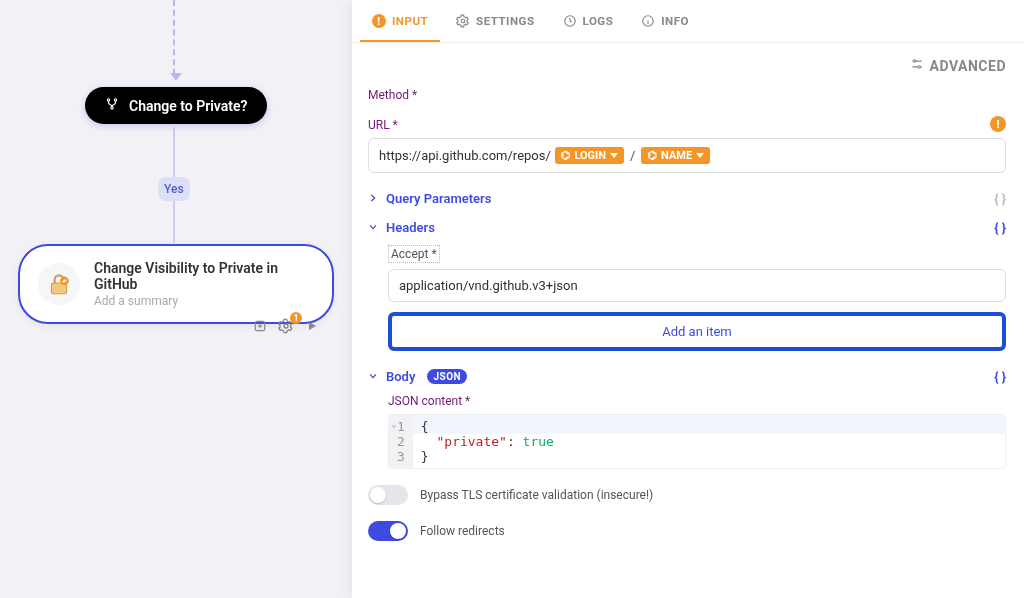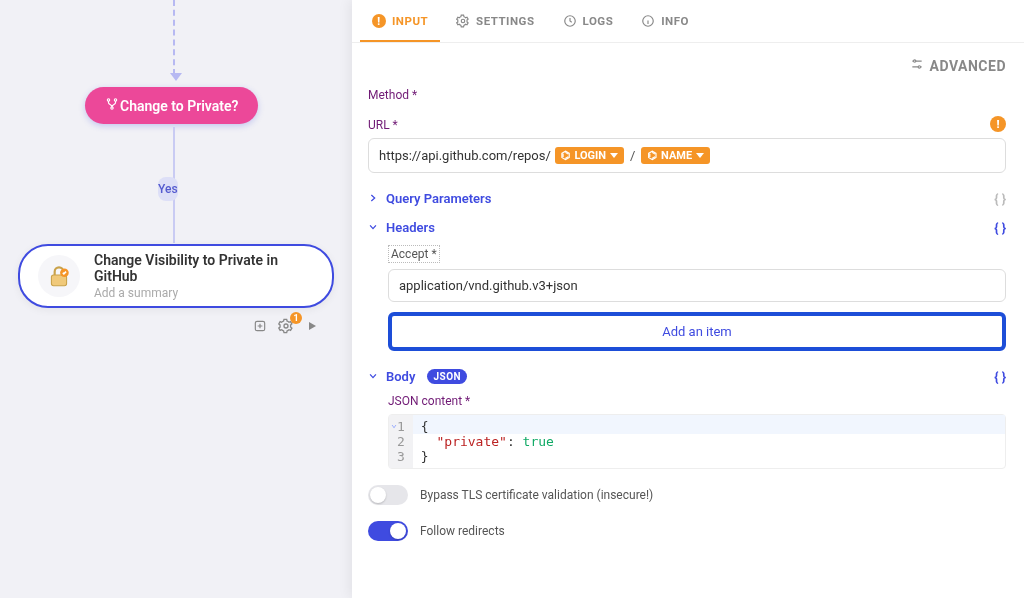--- a/index.html
+++ b/index.html
@@ -33,60 +33,60 @@
     left: -5px; bottom: -6px;
     width: 0; height: 0;
     border-left: 6px solid transparent;
     border-right: 6px solid transparent;
     border-top: 8px solid #b7b9f2;
   }
 
   .node-pill {
     position: absolute;
     left: 85px; top: 87px;
-    background: #ec4899;
+    background: #000000;
     color: #fff;
     padding: 10px 20px;
     border-radius: 24px;
     display: flex;
     align-items: center;
-    gap: 1px;
+    gap: 10px;
     font-weight: 600;
     font-size: 14px;
     box-shadow: 0 2px 6px rgba(63,75,224,0.25);
     text-align: right;
   }
   .branch-icon svg { width: 14px; height: 14px; }
 
   .v-line {
     position: absolute;
     left: 173px; top: 127px;
     width: 2px; height: 116px;
     background: #c9cbf3;
   }
 
   .yes-chip {
     position: absolute;
     left: 158px; top: 177px;
     background: #dddff7;
     color: #555bcf;
     font-size: 12px;
-    padding: 5px 0;
+    padding: 5px 6px;
     border-radius: 8px;
     font-weight: 500;
   }
 
   .node-card {
     position: absolute;
     left: 18px; top: 244px;
     width: 316px;
     background: #fff;
     border: 2px solid #3f4be0;
     border-radius: 30px;
-    padding: 6px 18px;
+    padding: 14px 18px;
     display: flex;
     align-items: center;
     gap: 14px;
     box-shadow: 0 2px 8px rgba(0,0,0,0.06);
   }
   .lock-blob {
     width: 42px; height: 42px;
     border-radius: 50%;
     background: #f6f6f9;
     display: flex;

